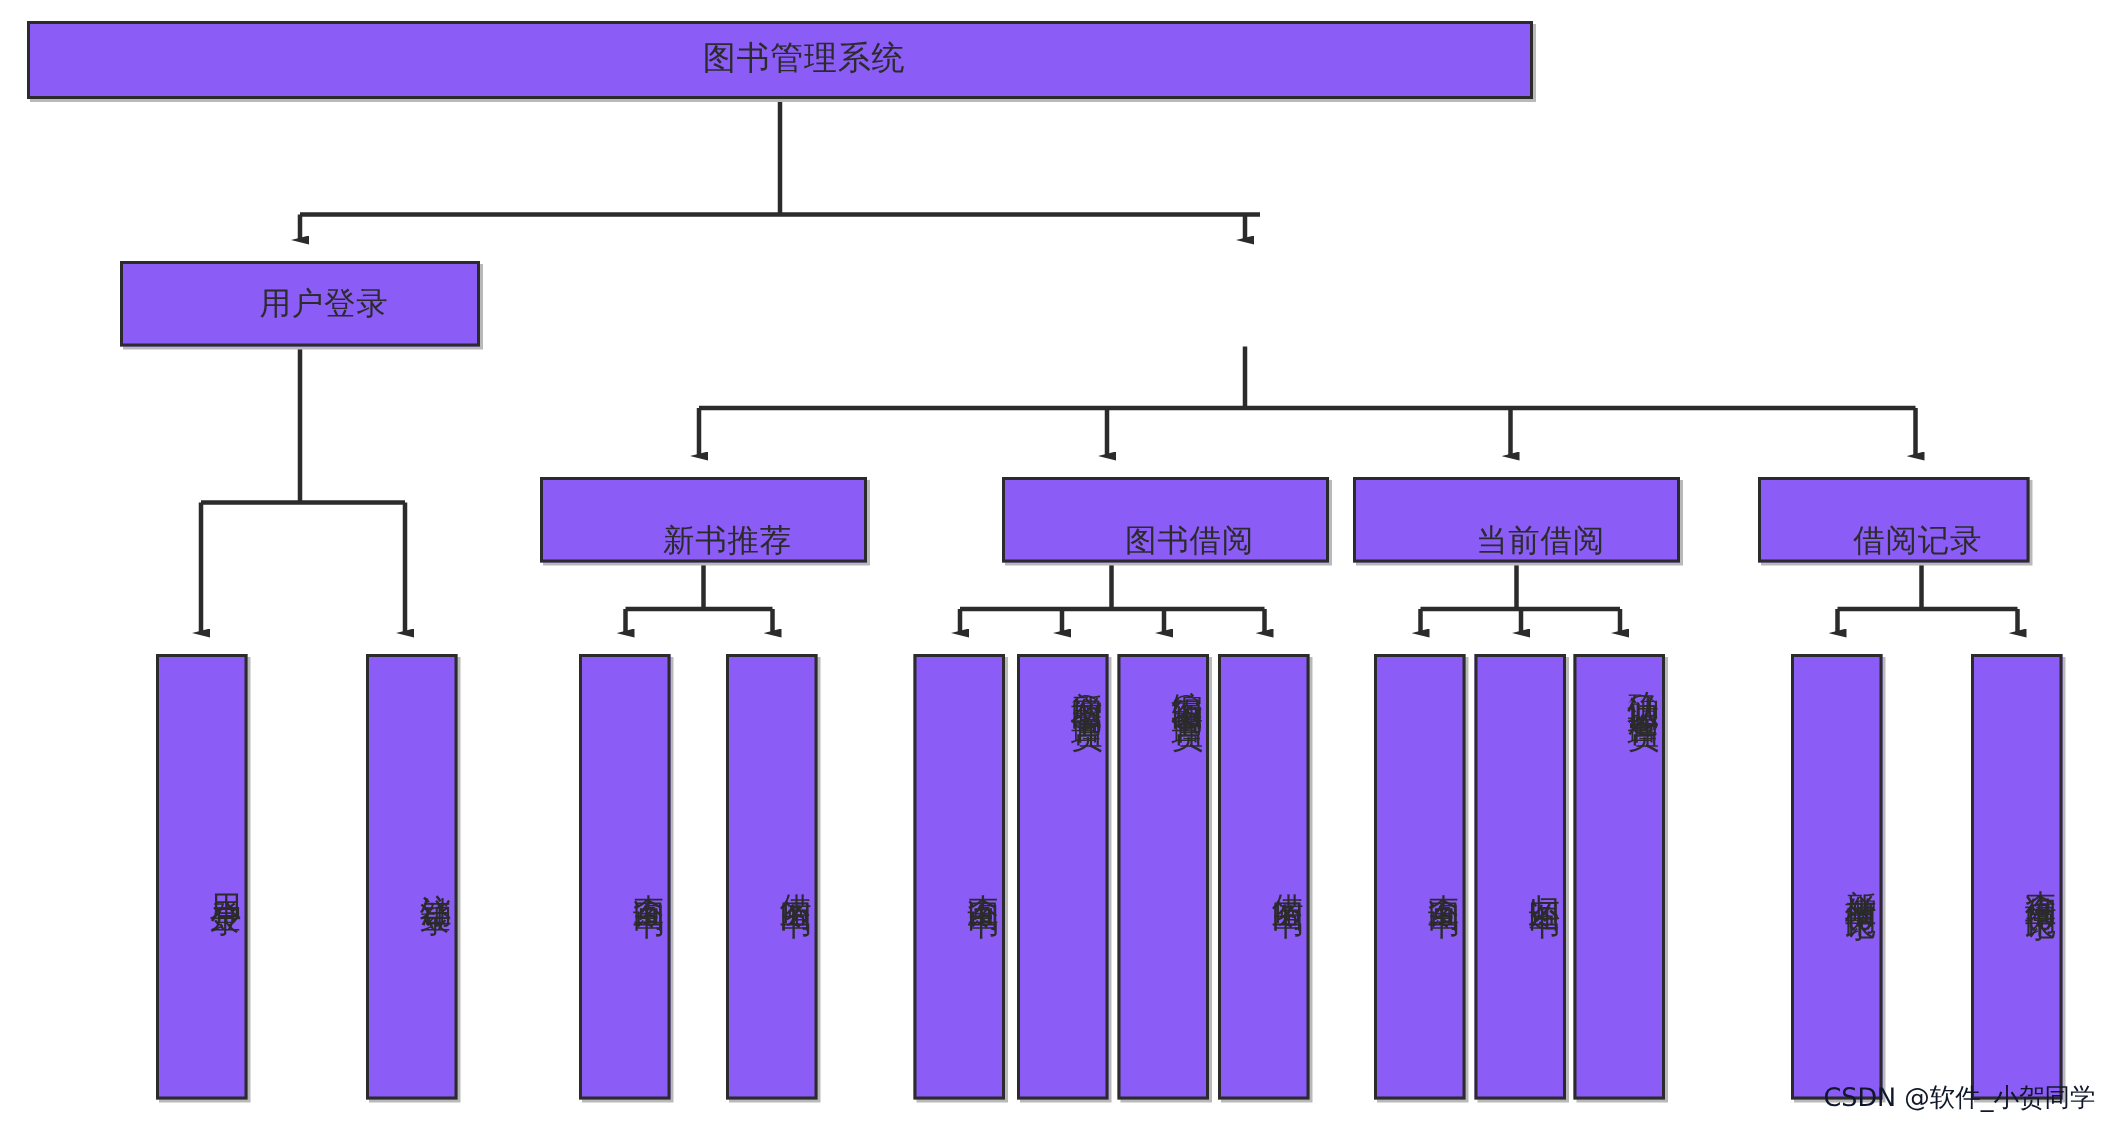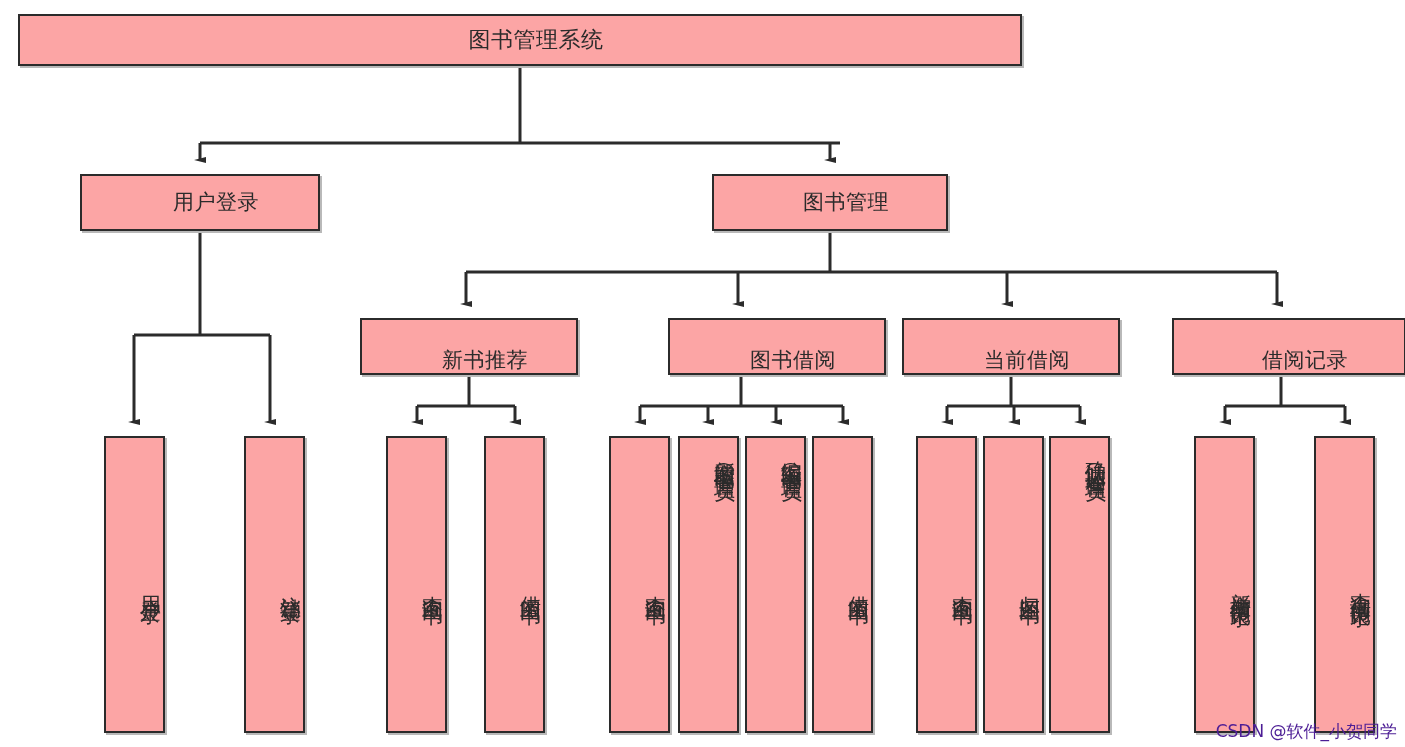--- a/index.html
+++ b/index.html
@@ -22,21 +22,21 @@
     position: absolute;
     left: 0;
     top: 0;
     width: 1405px;
     height: 747px;
     pointer-events: none;
   }
   .node {
     position: absolute;
     box-sizing: border-box;
-    background: #fca5a5;
+    background: #8b5cf6;
     border: 2px solid #2b2b2b;
     box-shadow: 2px 2px 0 0 #b9b9b9;
     display: flex;
     align-items: center;
     justify-content: center;
     color: #2b2b2b;
     padding-left: 32px;
   }
   .node-label {
     font-size: 21px;
@@ -63,21 +63,21 @@
     text-orientation: upright;
     white-space: nowrap;
     letter-spacing: 3px;
     font-size: 21px;
   }
   #watermark {
     position: absolute;
     right: 8px;
     bottom: 4px;
     font-size: 17px;
-    color: #4c1d95;
+    color: #0f172a;
     white-space: nowrap;
     user-select: none;
   }
 </style>
 </head>
 <body>
 
 <div id="diagram-root">
 
   <svg id="edges-layer" width="1405" height="747" viewBox="0 0 1405 747">
@@ -130,34 +130,31 @@
     </g>
   </svg>
 
   <div class="node level-0" style="left:18px; top:14px; width:1004px; height:52px;">
     <span class="node-label">图书管理系统</span>
   </div>
 
   <div class="node level-1" style="left:80px; top:174px; width:240px; height:57px;">
     <span class="node-label">用户登录</span>
   </div>
-  <div class="node level-1" style="left:712px; top:174px; width:236px; height:57px;">
-    <span class="node-label">图书管理</span>
-  </div>
 
   <div class="node level-2" style="left:360px; top:318px; width:218px; height:57px;">
     <span class="node-label">新书推荐</span>
   </div>
   <div class="node level-2" style="left:668px; top:318px; width:218px; height:57px;">
     <span class="node-label">图书借阅</span>
   </div>
   <div class="node level-2" style="left:902px; top:318px; width:218px; height:57px;">
     <span class="node-label">当前借阅</span>
   </div>
-  <div class="node level-2" style="left:1172px; top:318px; width:234px; height:57px;">
+  <div class="node level-2" style="left:1172px; top:318px; width:181px; height:57px;">
     <span class="node-label">借阅记录</span>
   </div>
 
   <div class="node leaf centered" style="left:104px; top:436px; width:61px; height:297px;">
     <span class="node-label">用户登录</span>
   </div>
   <div class="node leaf centered" style="left:244px; top:436px; width:61px; height:297px;">
     <span class="node-label">注销登录</span>
   </div>
 

